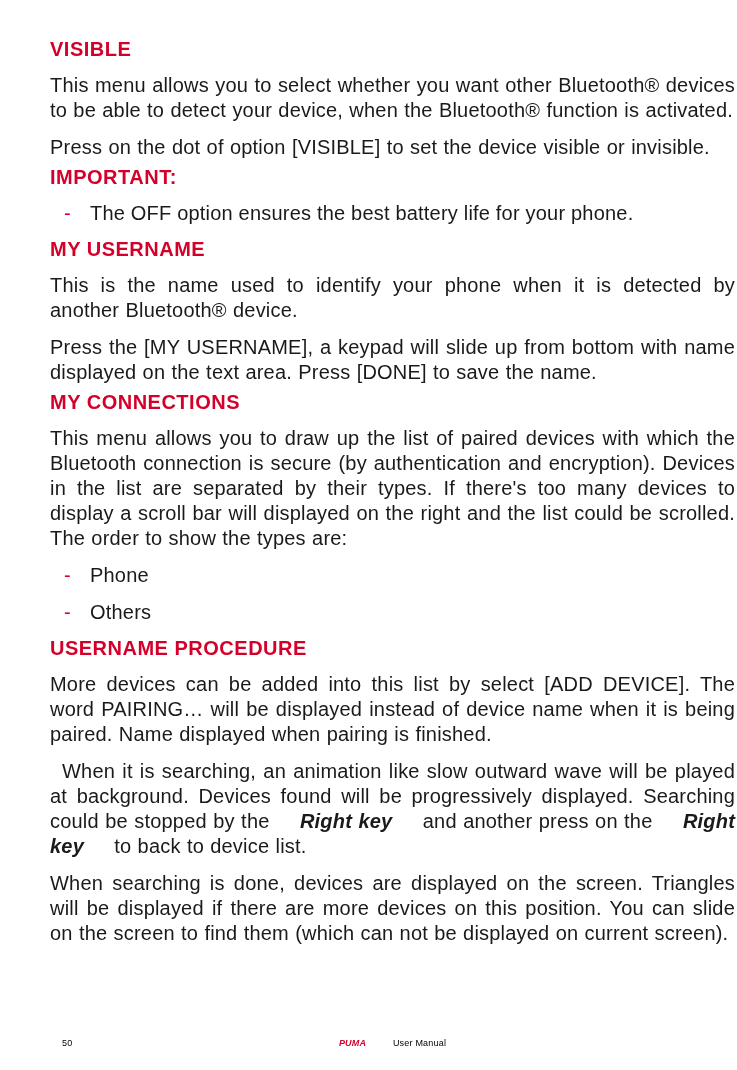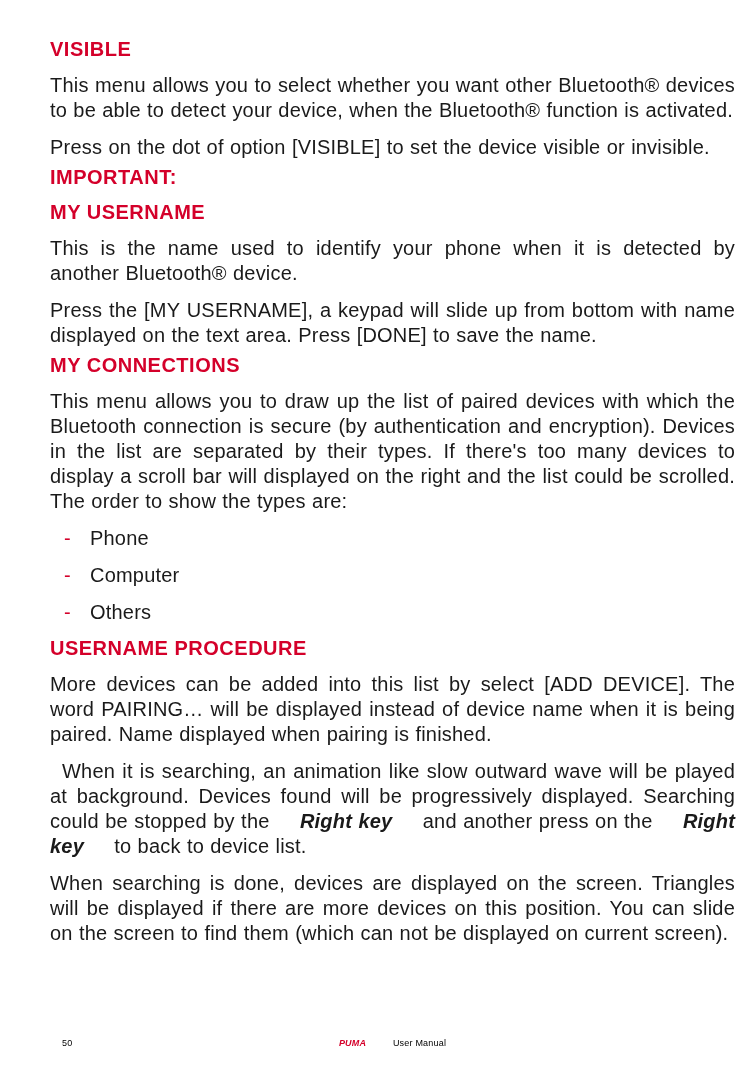--- a/index.html
+++ b/index.html
@@ -65,31 +65,31 @@
 </style>
 </head>
 <body>
 
 <div class="heading">VISIBLE</div>
 <div class="body">This menu allows you to select whether you want other Bluetooth® devices to be able to detect your device, when the Bluetooth® function is activated.</div>
 <div class="body">Press on the dot of option [VISIBLE] to set the device visible or invisible.</div>
 
 <div class="heading">IMPORTANT:</div>
 <ul class="list">
+  <li>The OFF option ensures the best battery life for your phone.</li>
 </ul>
 
 <div class="heading">MY USERNAME</div>
 <div class="body">This is the name used to identify your phone when it is detected by another Bluetooth® device.</div>
 <div class="body">Press the [MY USERNAME], a keypad will slide up from bottom with name displayed on the text area. Press [DONE] to save the name.</div>
 
 <div class="heading">MY CONNECTIONS</div>
 <div class="body">This menu allows you to draw up the list of paired devices with which the Bluetooth connection is secure (by authentication and encryption). Devices in the list are separated by their types. If there's too many devices to display a scroll bar will displayed on the right and the list could be scrolled. The order to show the types are:</div>
 <ul class="list">
   <li>Phone</li>
-  <li>Computer</li>
   <li>Others</li>
 </ul>
 
 <div class="heading">USERNAME PROCEDURE</div>
 <div class="body">More devices can be added into this list by select [ADD DEVICE]. The word PAIRING… will be displayed instead of device name when it is being paired. Name displayed when pairing is finished.</div>
 <div class="body">
   <span>When it is searching, an animation like slow outward wave will be played at background. Devices found will be progressively displayed. Searching could be stopped by the </span><b>Right key</b><span> and another press on the </span><b>Right key</b><span> to back to device list.</span>
 </div>
 <div class="body">When searching is done, devices are displayed on the screen. Triangles will be displayed if there are more devices on this position. You can slide on the screen to find them (which can not be displayed on current screen).</div>
 

